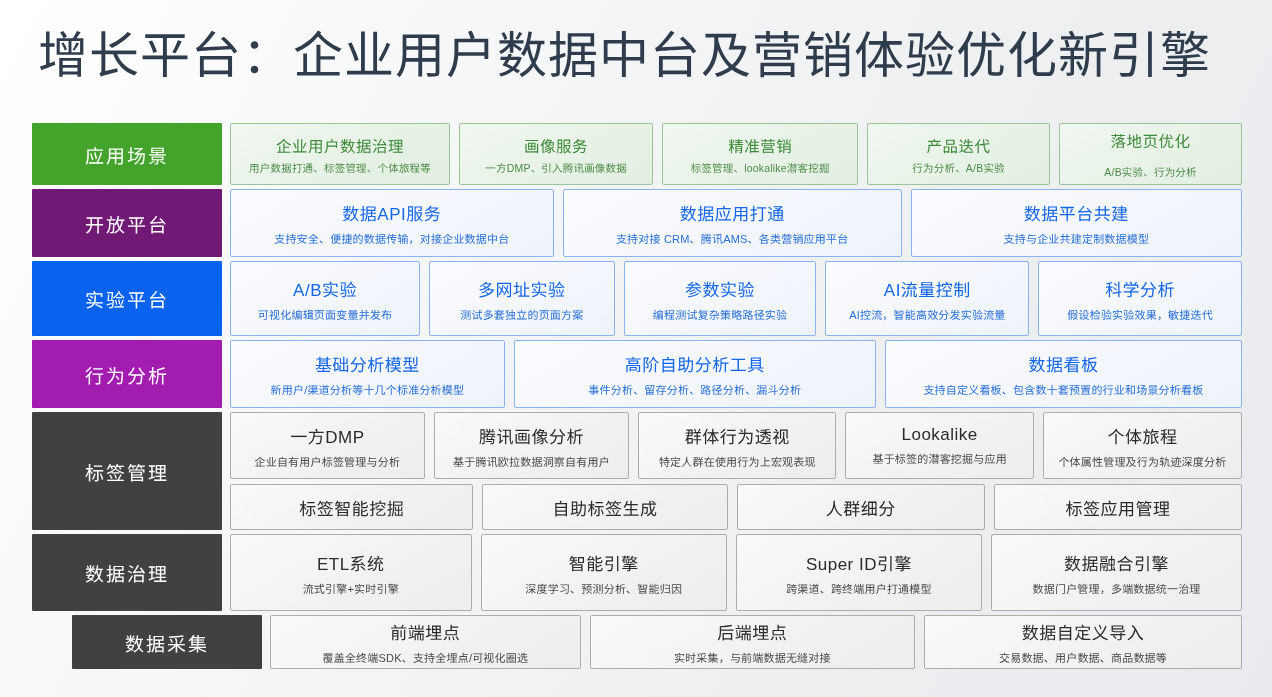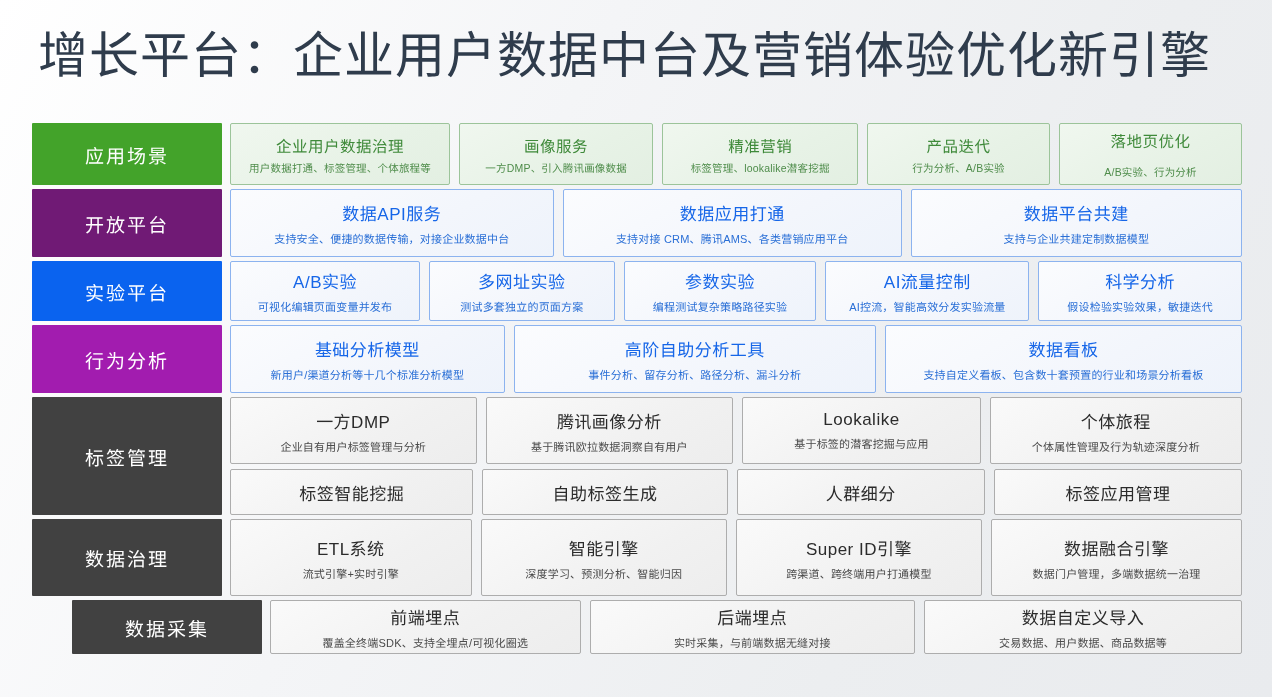--- a/index.html
+++ b/index.html
@@ -175,21 +175,21 @@
         <div class="card blue" style="flex: 338 1 0px;">
           <div class="ttl">数据应用打通</div>
           <div class="sub">支持对接 CRM、腾讯AMS、各类营销应用平台</div>
         </div>
         <div class="card blue" style="flex: 330 1 0px;">
           <div class="ttl">数据平台共建</div>
           <div class="sub">支持与企业共建定制数据模型</div>
         </div>
       </div>
     </div>
-    <div class="row" style="height: 60px;">
+    <div class="row" style="height: 75px;">
       <div class="row-label blue" style="background: rgb(10, 99, 239);">实验平台</div>
       <div class="row-cards">
         <div class="card blue" style="flex: 193 1 0px;">
           <div class="ttl">A/B实验</div>
           <div class="sub">可视化编辑页面变量并发布</div>
         </div>
         <div class="card blue" style="flex: 188 1 0px;">
           <div class="ttl">多网址实验</div>
           <div class="sub">测试多套独立的页面方案</div>
         </div>
@@ -229,20 +229,24 @@
       <div class="row-cards stacked">
         <div class="subrow">
           <div class="card gray" style="flex: 202 1 0px;">
             <div class="ttl">一方DMP</div>
             <div class="sub">企业自有用户标签管理与分析</div>
           </div>
           <div class="card gray" style="flex: 203 1 0px;">
             <div class="ttl">腾讯画像分析</div>
             <div class="sub">基于腾讯欧拉数据洞察自有用户</div>
           </div>
+          <div class="card gray" style="flex: 206 1 0px;">
+            <div class="ttl">群体行为透视</div>
+            <div class="sub">特定人群在使用行为上宏观表现</div>
+          </div>
           <div class="card gray" style="flex: 195 1 0px;">
             <div class="ttl">Lookalike</div>
             <div class="sub">基于标签的潜客挖掘与应用</div>
           </div>
           <div class="card gray" style="flex: 207 1 0px;">
             <div class="ttl">个体旅程</div>
             <div class="sub">个体属性管理及行为轨迹深度分析</div>
           </div>
         </div>
         <div class="subrow">

